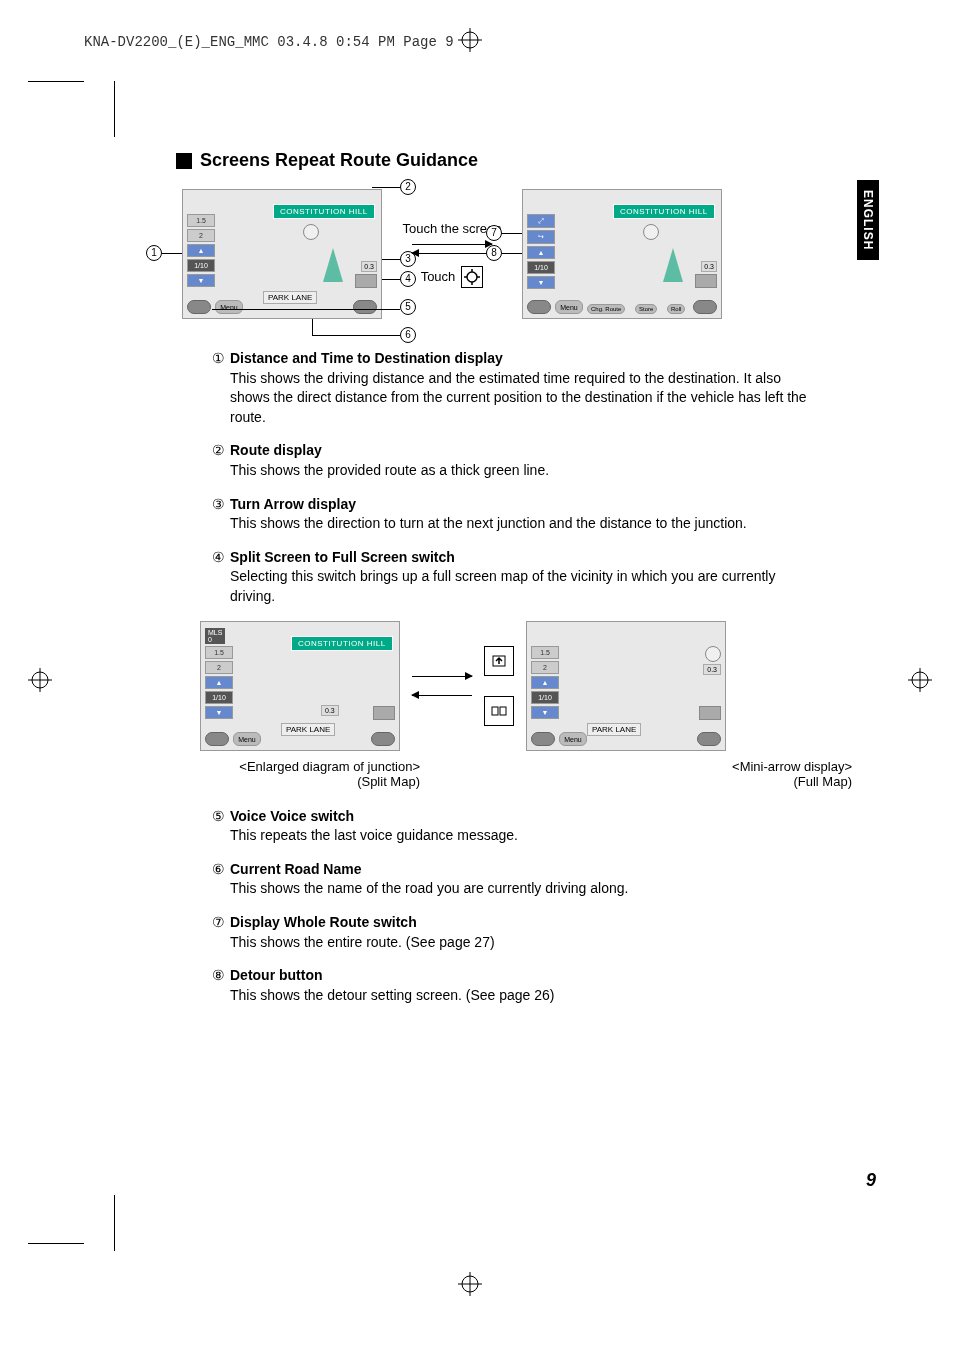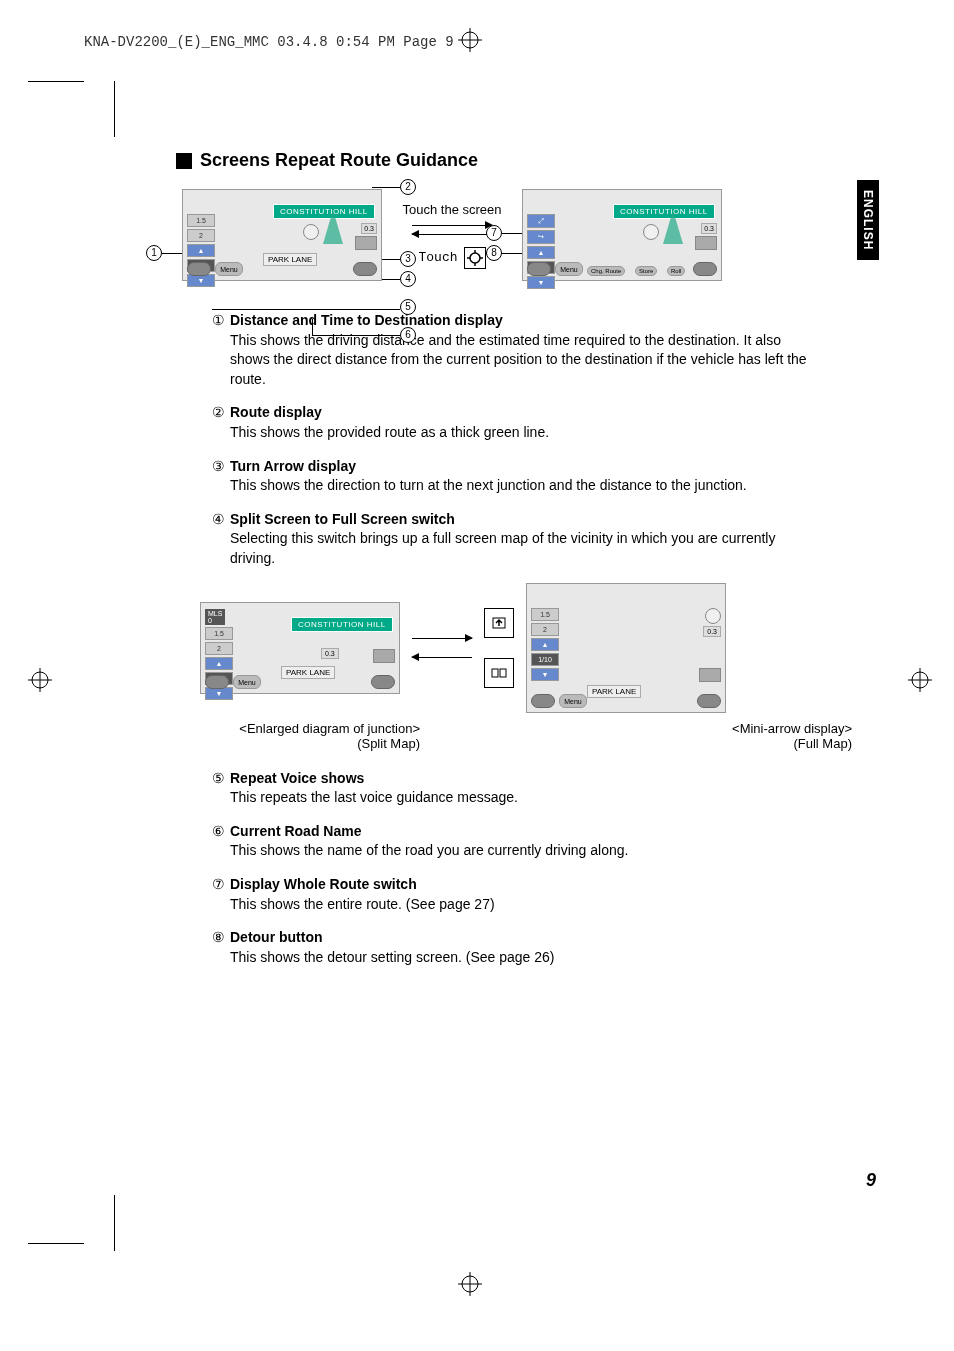--- a/index.html
+++ b/index.html
@@ -74,21 +74,21 @@
     display: flex;
     align-items: center;
     margin-bottom: 30px;
     margin-left: 6px;
   }
   .map-box {
     background: #e8e8e8;
     border: 1px solid #999;
     position: relative;
     width: 200px;
-    height: 92px;
+    height: 130px;
     flex-shrink: 0;
   }
   .map-box .road-label {
     position: absolute;
     top: 14px;
     left: 90px;
     font-size: 8px;
     background: #00aa88;
     color: #fff;
     padding: 2px 6px;
@@ -185,21 +185,21 @@
     width:80px; height:1px; background:#000; position:relative;
   }
   .arrow-r::after {
     content:''; position:absolute; right:-1px; top:-4px;
     border-left:8px solid #000; border-top:4px solid transparent; border-bottom:4px solid transparent;
   }
   .arrow-l::after {
     content:''; position:absolute; left:-1px; top:-4px;
     border-right:8px solid #000; border-top:4px solid transparent; border-bottom:4px solid transparent;
   }
-  .touch-row { display:flex; align-items:center; gap:6px; font-size:13px; margin-top:4px;font-family:Liberation Mono, monospace;}
+  .touch-row { display:flex; align-items:center; gap:6px; font-size:13px; margin-top:4px;}
   .reticle-box { width:22px; height:22px; border:1px solid #000; display:flex; align-items:center; justify-content:center; font-size:14px;}
 
   .item-list { margin-left: 36px; max-width: 600px; }
   .item-list .item { margin-bottom: 14px; font-size: 14px; line-height: 1.4; }
   .item-list .item .num { display:inline-block; width:18px; }
   .item-list .item .title { font-weight: bold; }
   .item-list .item .desc { margin-left: 18px; }
 
   .fig2-row {
     display:flex; align-items:center; margin: 10px 0 8px 24px; gap:12px;
@@ -428,21 +428,21 @@
       <div>(Split Map)</div>
     </div>
     <div class="caption" style="width:200px;">
       <div>&lt;Mini-arrow display&gt;</div>
       <div>(Full Map)</div>
     </div>
   </div>
 
   <div class="item-list">
     <div class="item">
-      <span class="num">⑤</span><span class="title">Repeat Voice shows</span>
+      <span class="num">⑤</span><span class="title">Voice Voice switch</span>
       <div class="desc">This repeats the last voice guidance message.</div>
     </div>
     <div class="item">
       <span class="num">⑥</span><span class="title">Current Road Name</span>
       <div class="desc">This shows the name of the road you are currently driving along.</div>
     </div>
     <div class="item">
       <span class="num">⑦</span><span class="title">Display Whole Route switch</span>
       <div class="desc">This shows the entire route. (See page 27)</div>
     </div>

